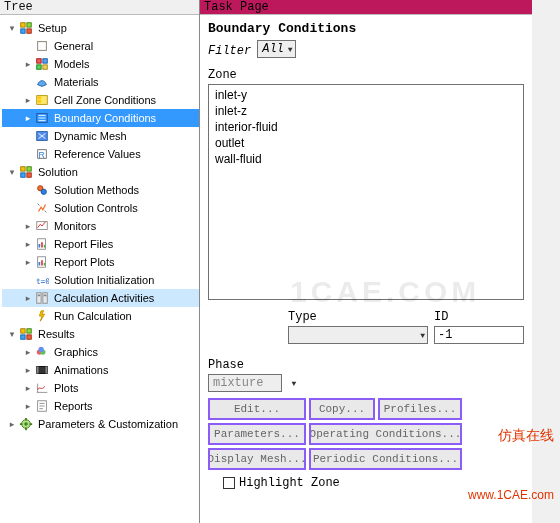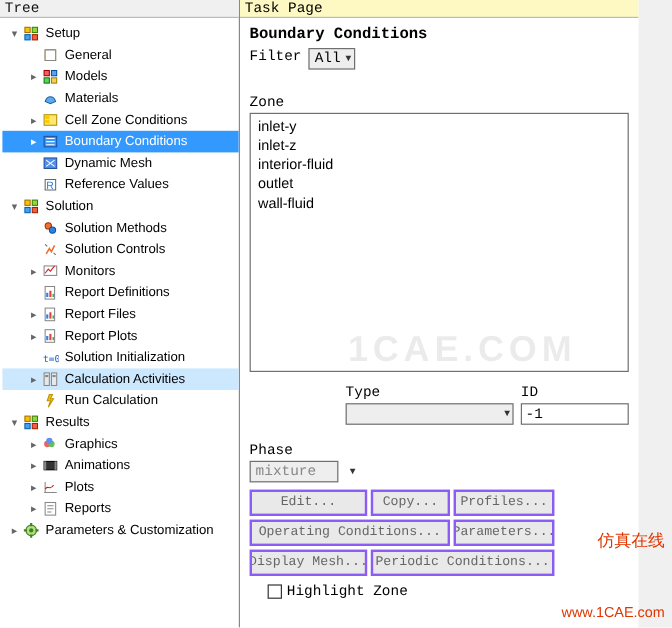--- a/index.html
+++ b/index.html
@@ -76,42 +76,43 @@
   .task-panel {
     flex: 1;
     display: flex;
     flex-direction: column;
     background: #fff;
   }
   .task-title {
     font-family: "Courier New", monospace;
     font-size: 12px;
     padding: 0 4px;
-    background: #fef9c3;
+    background: #be185d;
     border-bottom: 1px solid #bbb;
   }
   .task-body {
     flex: 1;
     padding: 6px 8px 4px 8px;
     position: relative;
     overflow: hidden;
   }
   .section-head {
     font-family: "Courier New", monospace;
     font-weight: bold;
     font-size: 13px;
     margin-bottom: 4px;
   }
   .filter-row {
     display: flex;
-    align-items: flex-start;
+    align-items: flex-end;
     gap: 6px;
-    margin-bottom: 20px;
-    font-family: "Courier New", monospace;
-    font-size: 12px;
+    margin-bottom: 10px;
+    font-family: "Courier New", monospace;
+    font-size: 12px;
+    font-style: italic;
   }
   .dropdown {
     display: inline-flex;
     align-items: center;
     border: 1px solid #707070;
     background: #eee;
     height: 18px;
     padding: 0 2px 0 4px;
     font-family: "Courier New", monospace;
     font-size: 12px;
@@ -199,21 +200,21 @@
     left: 90px; top: 260px;
     font-size: 30px;
     color: rgba(0,0,0,0.08);
     font-weight: bold;
     letter-spacing: 4px;
     pointer-events:none;
     font-family: Arial, sans-serif;
   }
   .footer-mark {
     position:absolute;
-    right:6px; bottom:6px;
+    right:6px; bottom:21px;
     font-family:"SimHei","Microsoft YaHei",sans-serif;
     font-size:14px;
     color:#e03500;
     text-align:right;
     line-height:1.2;
     pointer-events:none;
   }
   .footer-mark .url { font-size:12px; font-family:Arial,sans-serif;margin-top:44px;}
 </style>
 </head>
@@ -355,33 +356,20 @@
         <div class="tree-row">
           <span class="indent" style="width: 20px;"></span>
           <span class="expander">▸</span>
           <span class="node-icon">
             <svg width="14" height="14" viewBox="0 0 16 16">
               <rect x="2" y="3" width="12" height="9" fill="#fff" stroke="#888"></rect>
               <path d="M3 10l3-4 2 2 4-5" fill="none" stroke="#d02020"></path>
             </svg>
           </span>
           <span class="label">Monitors</span>
-        </div>
-        <div class="tree-row">
-          <span class="indent" style="width: 20px;"></span>
-          <span class="expander"></span>
-          <span class="node-icon">
-            <svg width="14" height="14" viewBox="0 0 16 16">
-              <rect x="3" y="2" width="9" height="12" fill="#fff" stroke="#888"></rect>
-              <rect x="4" y="8" width="2" height="4" fill="#3080e0"></rect>
-              <rect x="7" y="6" width="2" height="6" fill="#e04040"></rect>
-              <rect x="10" y="9" width="1.5" height="3" fill="#40b040"></rect>
-            </svg>
-          </span>
-          <span class="label">Report Definitions</span>
         </div>
         <div class="tree-row">
           <span class="indent" style="width: 20px;"></span>
           <span class="expander">▸</span>
           <span class="node-icon">
             <svg width="14" height="14" viewBox="0 0 16 16">
               <rect x="3" y="2" width="9" height="12" fill="#fff" stroke="#888"></rect>
               <rect x="4" y="8" width="2" height="4" fill="#3080e0"></rect>
               <rect x="7" y="6" width="2" height="6" fill="#e04040"></rect>
               <rect x="10" y="9" width="1.5" height="3" fill="#40b040"></rect>
@@ -551,22 +539,22 @@
           <label>ID</label>
           <input class="id-input" value="-1" style="">
         </div>
       </div>
 
       <div class="btn-grid">
         <div class="btn">Edit...</div>
         <div class="btn">Copy...</div>
         <div class="btn">Profiles...</div>
 
+        <div class="btn">Parameters...</div>
         <div class="btn wide">Operating Conditions...</div>
-        <div class="btn">Parameters...</div>
 
         <div class="btn">Display Mesh...</div>
         <div class="btn wide">Periodic Conditions...</div>
       </div>
 
       <div class="highlight-row">
         <span class="chk"></span>
         <span>Highlight Zone</span>
       </div>
 

